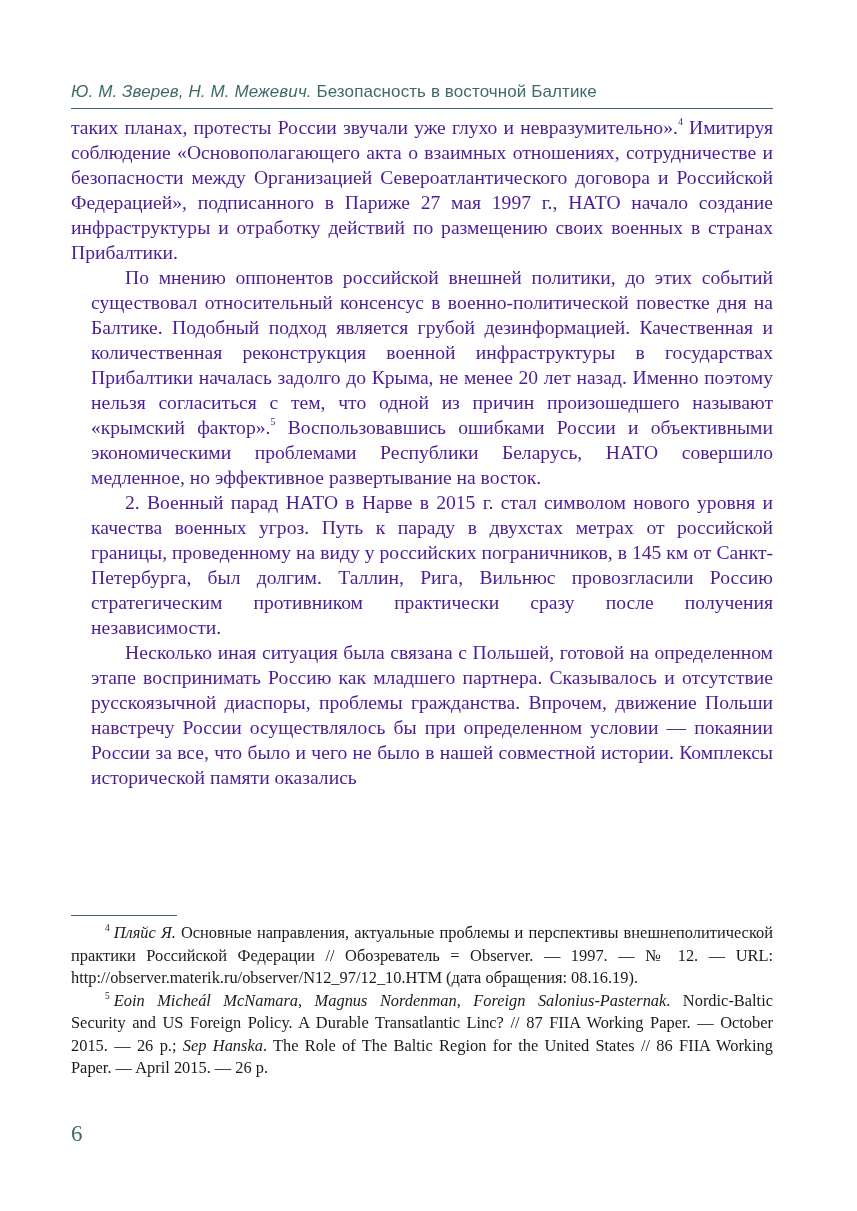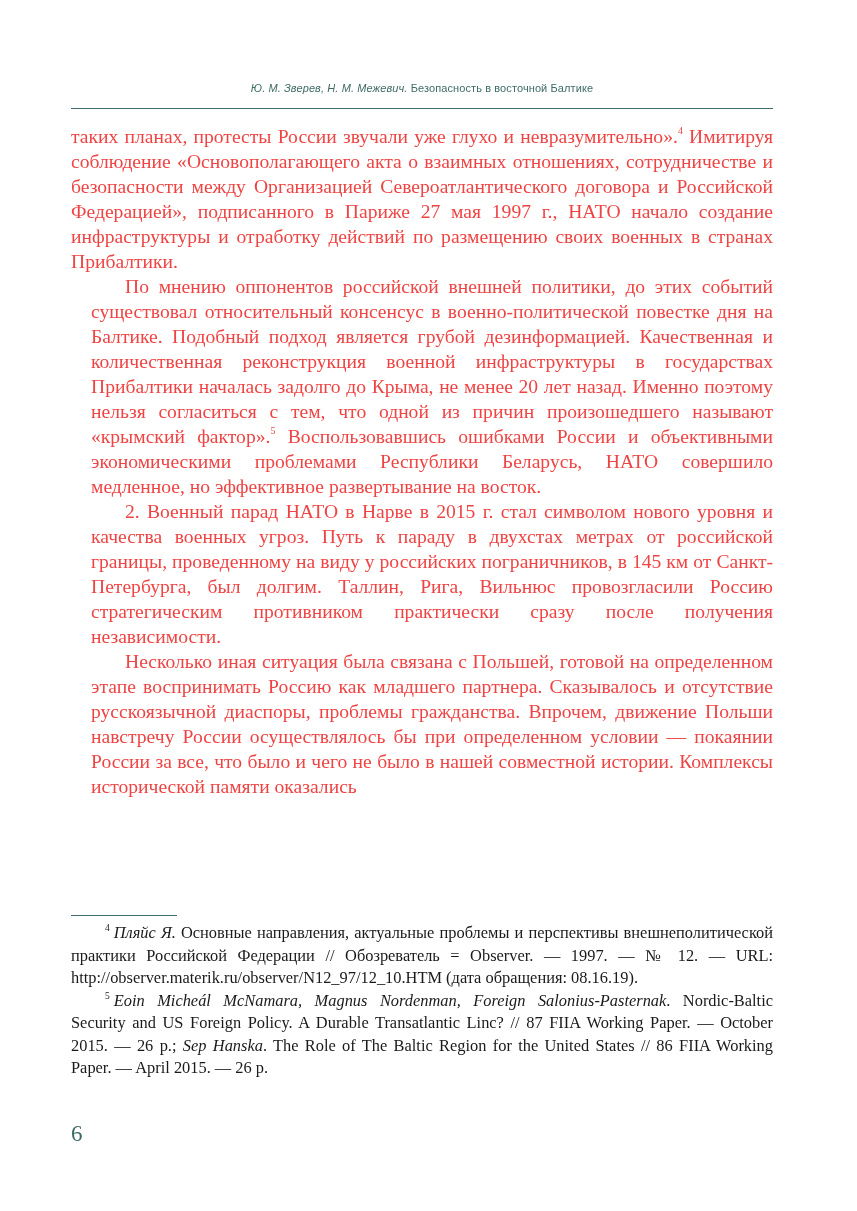--- a/index.html
+++ b/index.html
@@ -1,28 +1,28 @@
 <!DOCTYPE html>
 <html><head>
 <meta charset="utf-8">
 <style>
   html, body { margin: 0; padding: 0; background: #ffffff; }
   body { width: 857px; height: 1211px; position: relative; overflow: hidden; }
   .page { position: absolute; left: 71px; top: 0; width: 702px; }
   .running-head {
     position: absolute; left: 0; top: 82px; width: 702px;
-    text-align: center; color: #3f6b66;
-    font-family: "Liberation Sans", sans-serif; font-size: 11px; letter-spacing: 0.1px;
+    text-align: left; color: #3f6b66;
+    font-family: "Liberation Sans", sans-serif; font-size: 17px; letter-spacing: 0.1px;
   }
   .running-head .authors { font-style: italic; }
   .head-rule { position: absolute; left: 0; top: 108px; width: 702px; height: 0; border-top: 1.3px solid #3f6b66; }
   .body-text {
-    position: absolute; left: 0; top: 124px; width: 702px;
+    position: absolute; left: 0; top: 115px; width: 702px;
     font-family: "Liberation Serif", serif; font-size: 19.6px; line-height: 25px;
-    color: #ef4444; text-align: justify; hyphens: manual;
+    color: #4c1d95; text-align: justify; hyphens: manual;
   }
   .body-text p { margin: 0; text-indent: 0; }
   .body-text p.indent { text-indent: 34px; margin-left: 20px; }
   sup.fn { font-size: 10px; vertical-align: 9px; line-height: 0; }
   .fn-rule { position: absolute; left: 0; top: 915px; width: 106px; height: 0; border-top: 1.3px solid #3f6b66; }
   .footnotes {
     position: absolute; left: 0; top: 922px; width: 702px;
     font-family: "Liberation Serif", serif; font-size: 16.4px; line-height: 22.5px;
     color: #1a1a1a; text-align: justify;
   }

